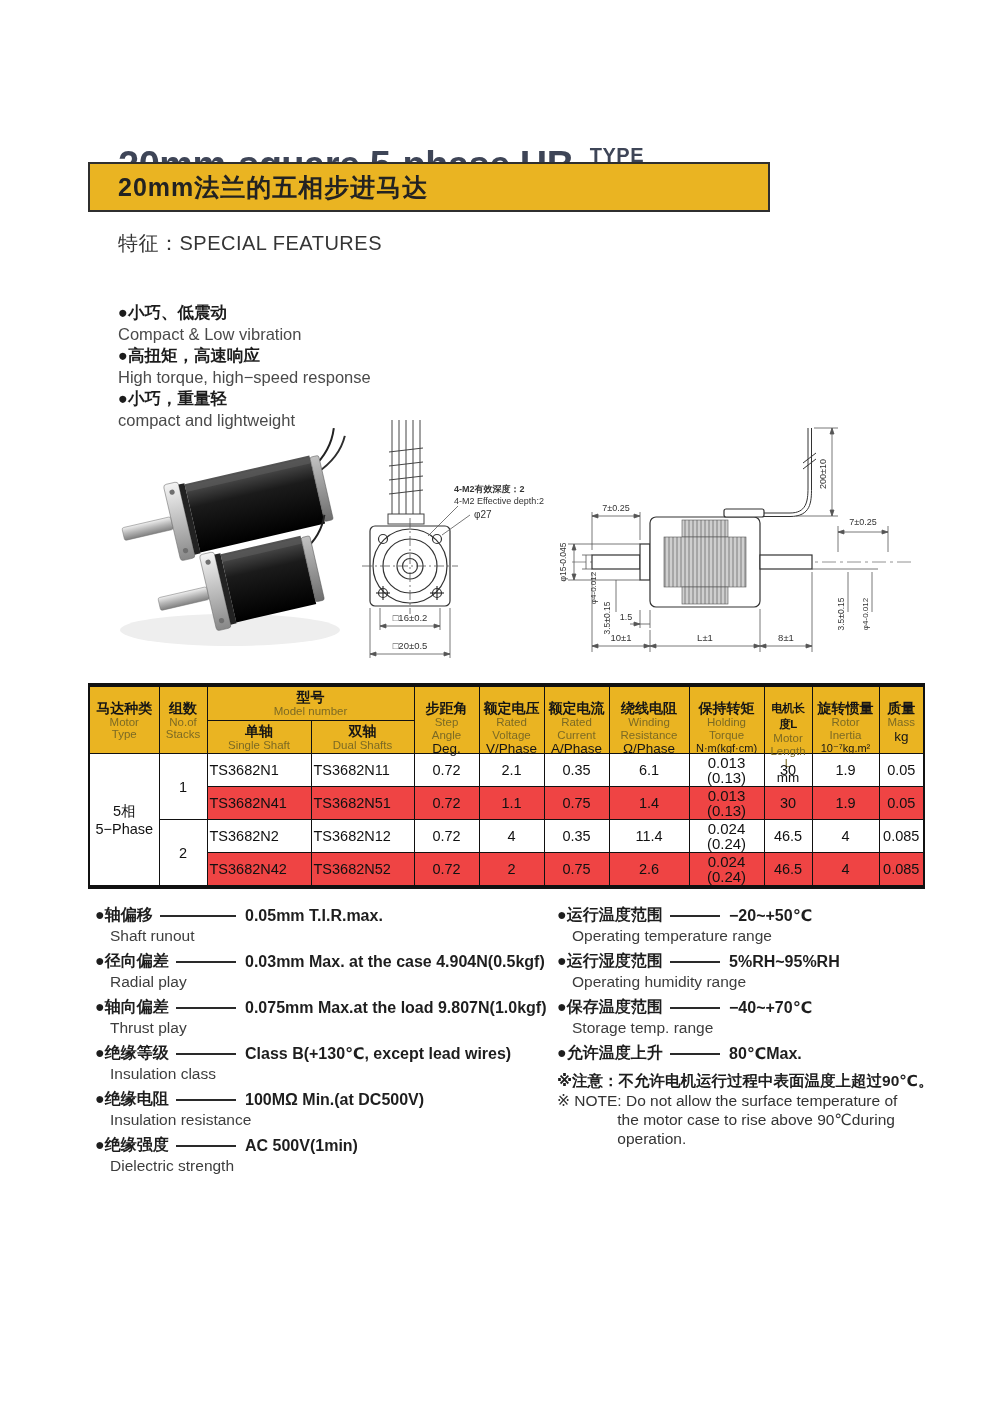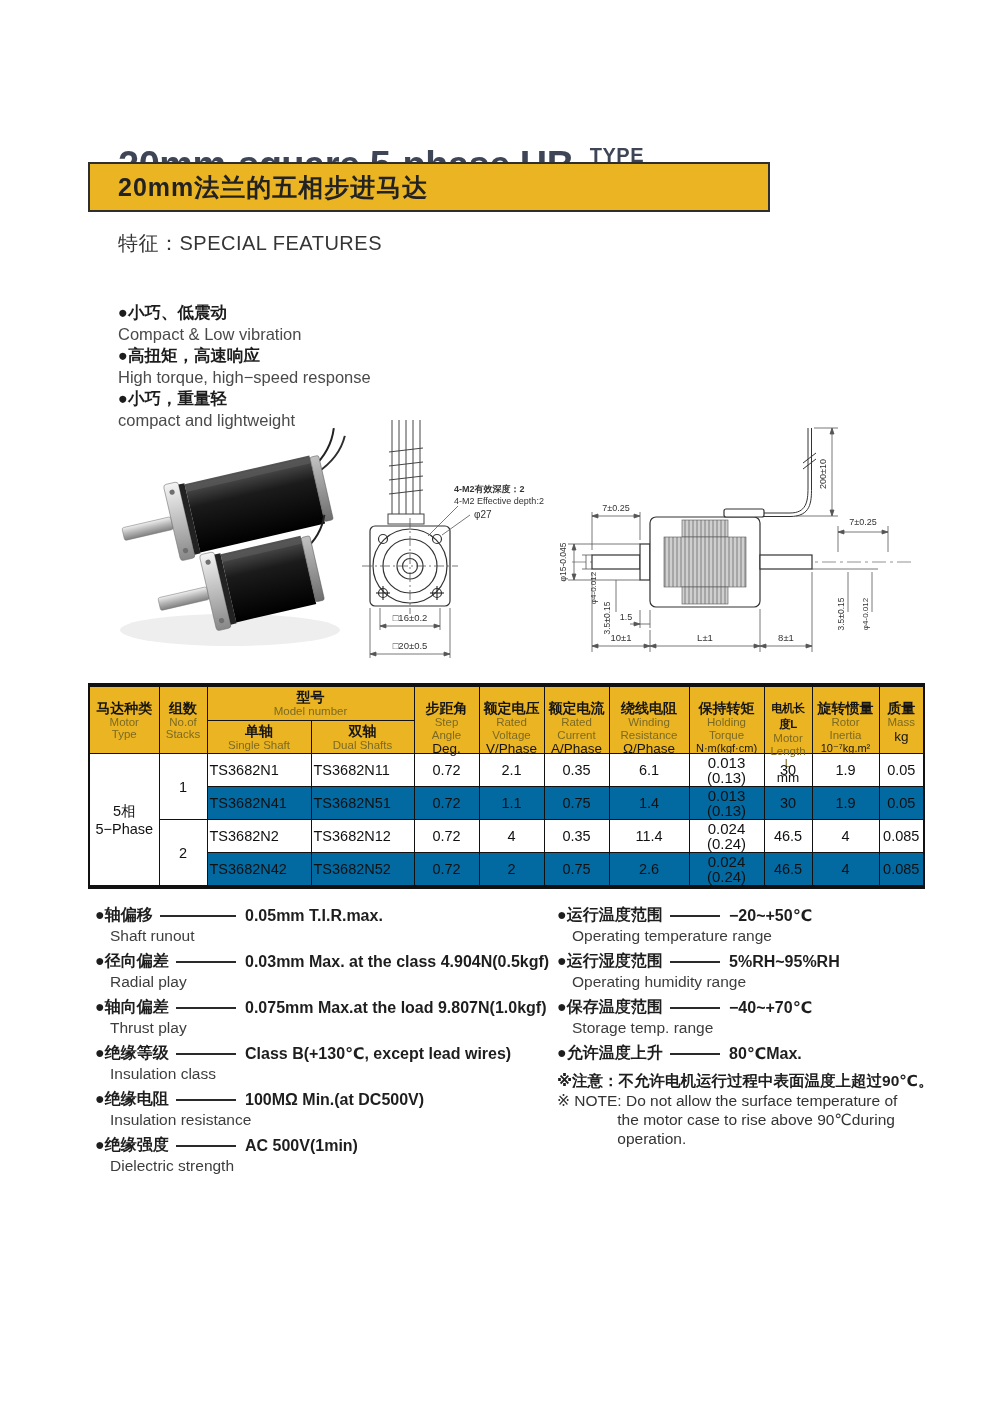--- a/index.html
+++ b/index.html
@@ -31,21 +31,21 @@
   .spec-table { position:absolute; left:88px; top:683px; width:832px; border-collapse:collapse;
                 table-layout:fixed; border:2px solid #111; border-top-width:4px; border-bottom-width:4px; }
   .spec-table th, .spec-table td { border:1px solid #111; text-align:center; vertical-align:middle; padding:1px 2px; }
   .spec-table th { background:#eab422; font-weight:normal; }
   .th-zh { font-size:14px; font-weight:bold; color:#151515; line-height:16px; }
   .th-zh.tight { font-size:11.5px; letter-spacing:-0.5px; }
   .th-en { font-size:11.5px; color:#7c6a24; line-height:12.5px; white-space:pre-line; }
   .th-unit { font-size:13.5px; color:#151515; line-height:15px; }
   .th-unit.tight { font-size:11px; }
   .th-flex { display:flex; flex-direction:column; justify-content:space-between; height:64px; padding:12px 0; }
-  .row-y td { background:#0369a1; }
+  .row-y td { background:#ef4444; }
   .row-w td { background:#ffffff; }
   td.keycell { background:#ffffff !important; }
   .spec-table td { font-size:14.5px; color:#111; height:33px; }
   td.model { text-align:left; }
   .pre { white-space:pre-line; }
   td.torque { font-size:15px; line-height:15px;margin-top:20px; }
 
   
   .specs-col { position:absolute; top:905px; }
   .specs-left { left:95px; width:450px; }
@@ -454,21 +454,21 @@
           <span class="spec-val">0.05mm T.I.R.max.</span>
         </div>
       <div class="spec-en">Shaft runout</div>
     </div>
     <div class="spec">
       <div class="spec-head">
           <span class="spec-lead">
             <span class="spec-zh">●径向偏差</span>
             <span class="spec-dash"></span>
           </span>
-          <span class="spec-val">0.03mm Max. at the class 4.904N(0.5kgf)</span>
+          <span class="spec-val">0.03mm Max. at the case 4.904N(0.5kgf)</span>
         </div>
       <div class="spec-en">Radial play</div>
     </div>
     <div class="spec">
       <div class="spec-head">
           <span class="spec-lead">
             <span class="spec-zh">●轴向偏差</span>
             <span class="spec-dash"></span>
           </span>
           <span class="spec-val">0.075mm Max.at the load 9.807N(1.0kgf)</span>

